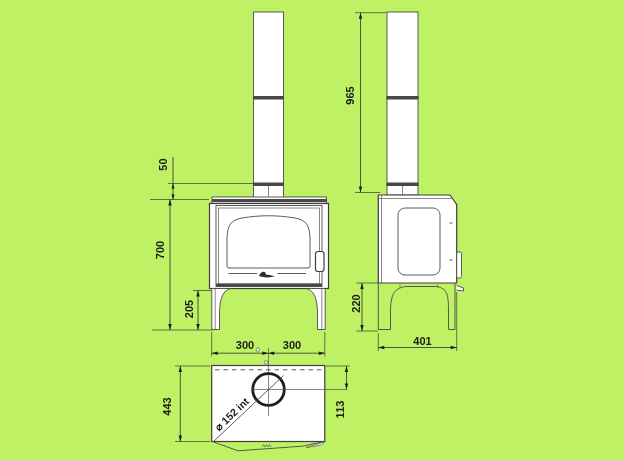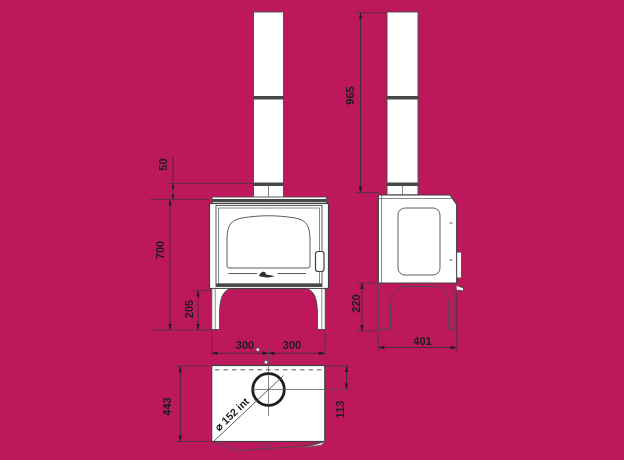--- a/index.html
+++ b/index.html
@@ -1,16 +1,16 @@
 <!DOCTYPE html>
 <html><head>
 <meta charset="utf-8">
 <style>
   html,body{margin:0;padding:0;background:#fff;}
-  #canvas{position:relative;width:624px;height:460px;background:#be185d;overflow:hidden;
+  #canvas{position:relative;width:624px;height:460px;background:#bef264;overflow:hidden;
           font-family:"Liberation Sans",sans-serif;}
   svg{display:block;}
   .outline{fill:none;stroke:#3f3f3f;stroke-width:1.2;}
   .thin{fill:none;stroke:#4a4a4a;stroke-width:0.9;}
   .hair{fill:none;stroke:#555;stroke-width:0.7;}
   .band{fill:#474747;stroke:none;}
   .dimline{fill:none;stroke:#2e2e2e;stroke-width:0.8;}
   .extline{fill:none;stroke:#3a3a3a;stroke-width:0.7;}
   .arrow{fill:#1d1d1d;stroke:none;}
   .dimtext{font-family:"Liberation Sans",sans-serif;font-size:11px;font-weight:700;fill:#1c1c1c;}

